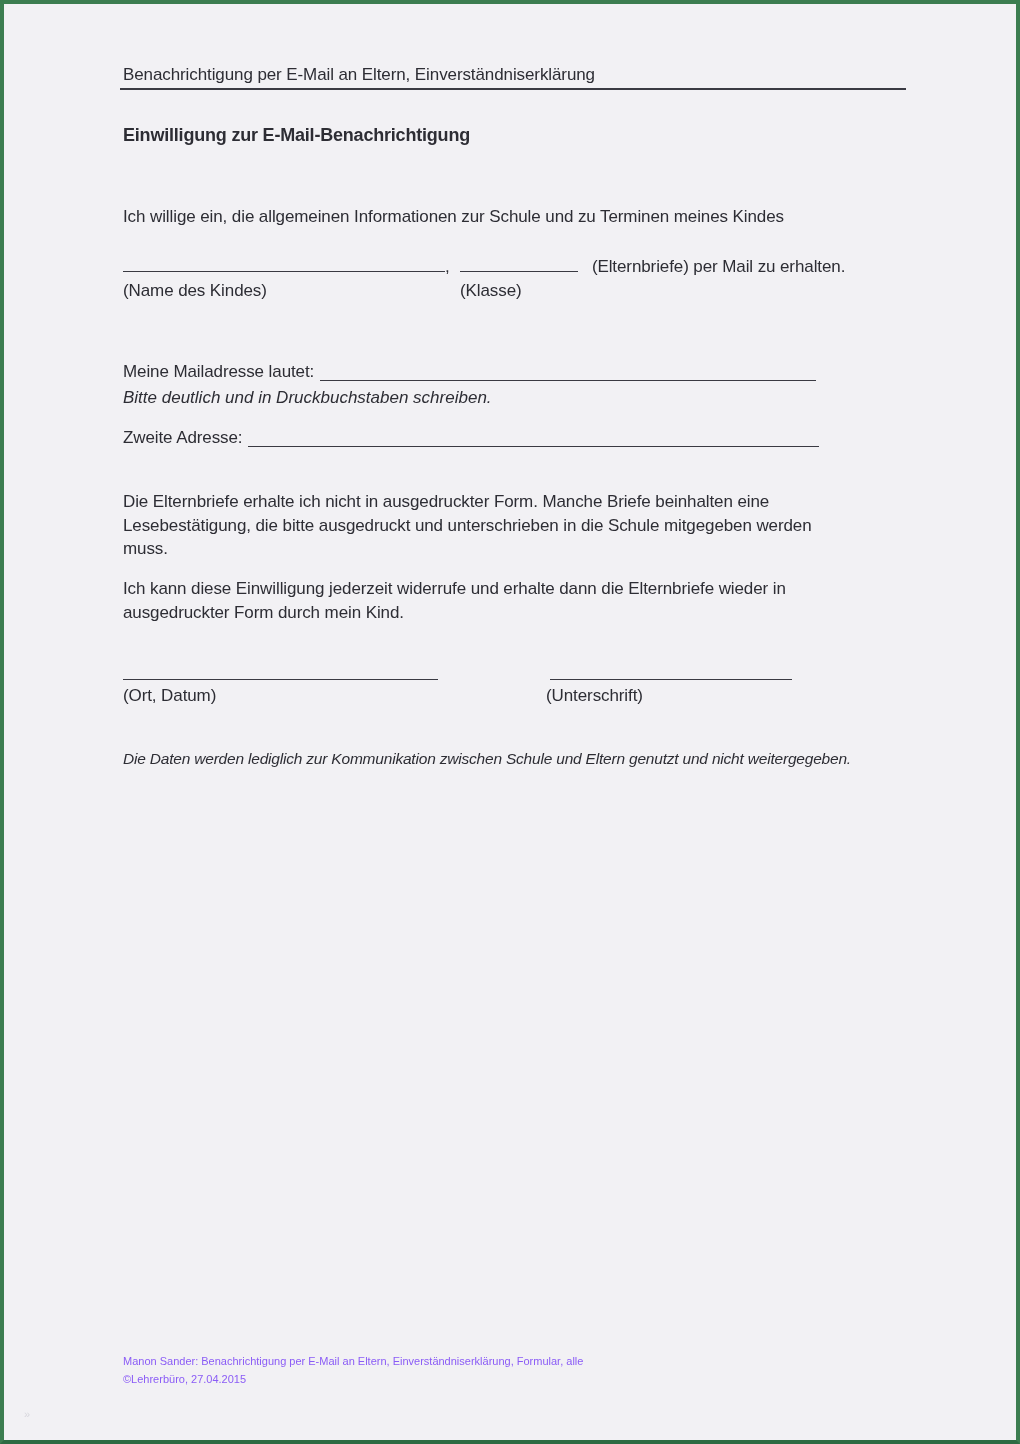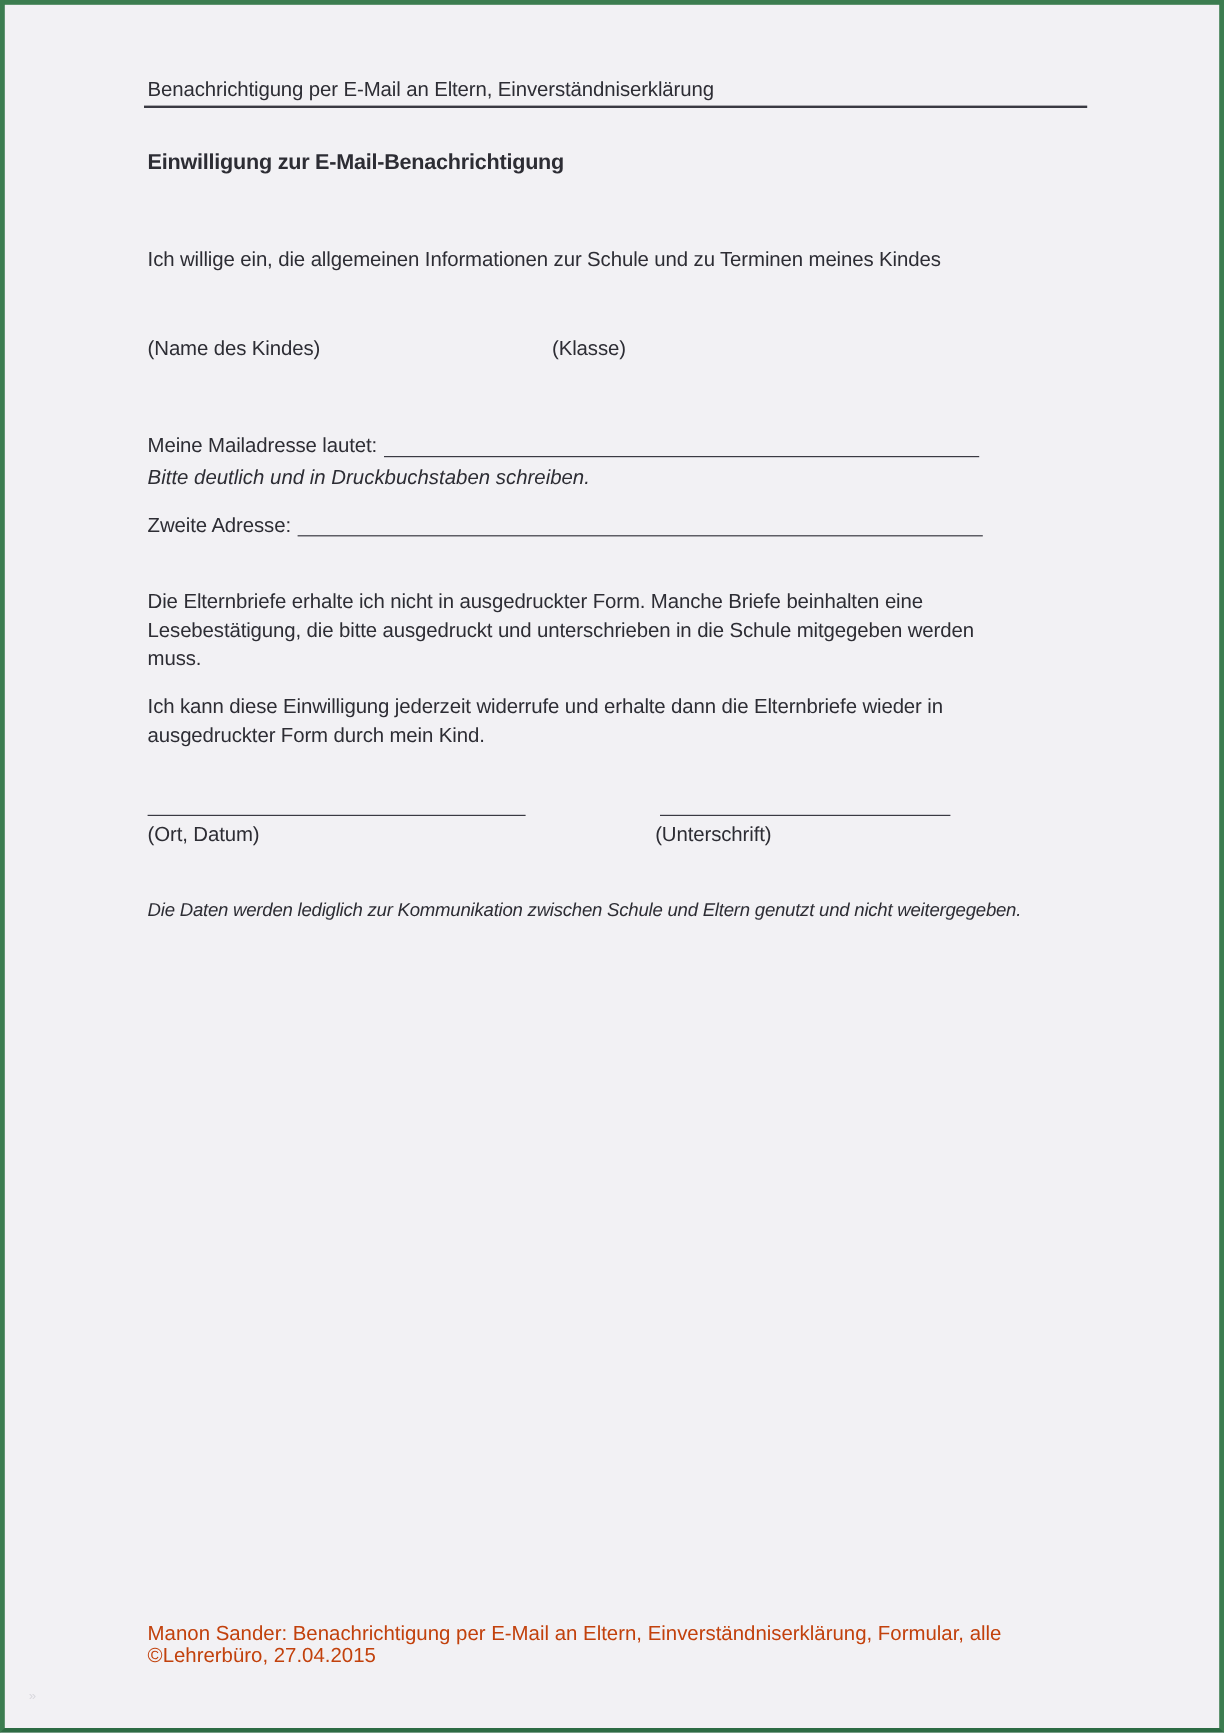--- a/index.html
+++ b/index.html
@@ -28,35 +28,40 @@
   .fillflex{display:flex;align-items:flex-end;}
   .fillflex .lbl{white-space:nowrap;}
   .fillflex .blank-flex{
     flex:1;height:5px;margin-left:6px;margin-bottom:2px;
     border-bottom:1.5px solid #3a3a42;
   }
   .italic{font-style:italic;}
   .para div{white-space:nowrap;}
   .header-text{font-size:17px;white-space:nowrap;letter-spacing:-0.1px;}
   .title-text{font-size:18px;font-weight:bold;white-space:nowrap;letter-spacing:-0.2px;}
-  .footer{font-size:17px;line-height:17.5px;color:#c2410c;}
+  .footer{font-size:11px;line-height:17.5px;color:#8b5cf6;}
   .artifact{color:#d8d7dd;font-size:11px;}
 </style>
 </head>
 <body>
 
 <div class="page">
 
   <div class="abs header-text" style="left:119px;top:61px;">Benachrichtigung per E-Mail an Eltern, Einverständniserklärung</div>
   <div class="abs rule" style="left:116px;top:84px;width:786px;"></div>
 
   <div class="abs title-text" style="left:119px;top:121px;">Einwilligung zur E-Mail-Benachrichtigung</div>
 
   <div class="abs t17" style="left:119px;top:202px;">Ich willige ein, die allgemeinen Informationen zur Schule und zu Terminen meines Kindes</div>
 
+  <div class="abs t17" style="left:119px;top:250px;">
+    <span class="blank" style="width:322px;"></span><span>,</span>
+    <span class="blank" style="width:118px;margin-left:6px;"></span>
+    <span style="margin-left:9px;">(Elternbriefe) per Mail zu erhalten.</span>
+  </div>
   <div class="abs t17" style="left:119px;top:276px;">(Name des Kindes)</div>
   <div class="abs t17" style="left:456px;top:276px;text-align:right;">(Klasse)</div>
 
   <div class="abs t17 fillflex" style="left:119px;top:357px;width:693px;">
     <span class="lbl">Meine Mailadresse lautet:</span>
     <span class="blank-flex"></span>
   </div>
   <div class="abs italic" style="left:119px;top:384px;font-size:17px;white-space:nowrap;">Bitte deutlich und in Druckbuchstaben schreiben.</div>
 
   <div class="abs t17 fillflex" style="left:119px;top:423px;width:696px;">

